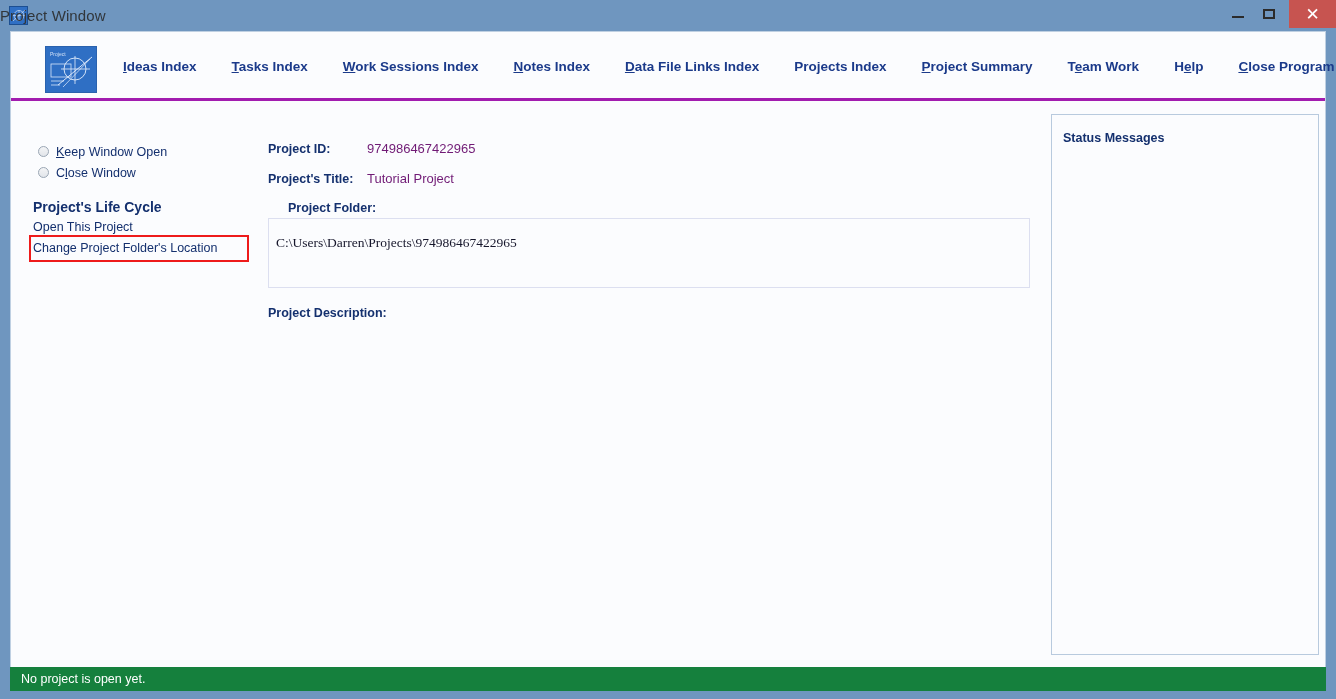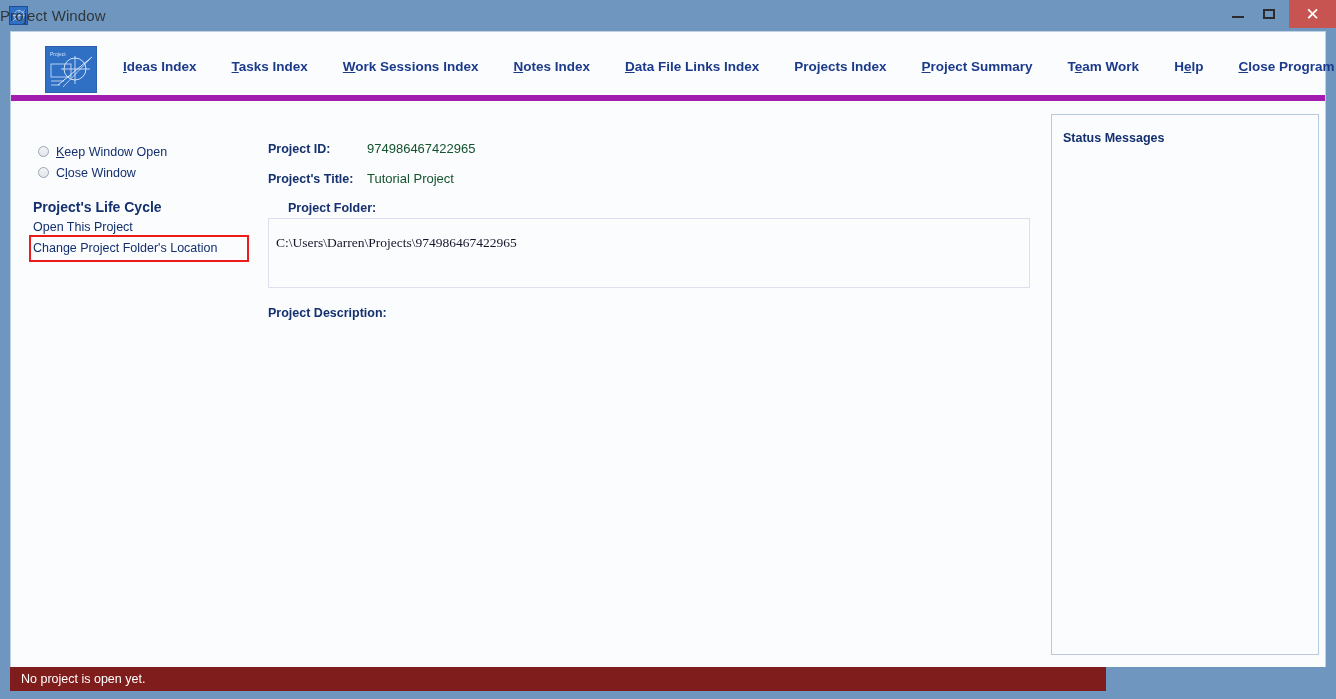--- a/index.html
+++ b/index.html
@@ -106,21 +106,21 @@
     box-sizing: border-box;
   }
 
   
   .header {
     position: absolute;
     left: 0; top: 0;
     width: 1314px;
     height: 69px;
     background: #fbfcfe;
-    border-bottom: 6px solid #a21caf;
+    border-bottom: 3px solid #a21caf;
     box-sizing: border-box;
   }
   .applogo {
     position: absolute;
     left: 34px; top: 14px;
     width: 52px; height: 47px;
     background: #2f6fc4;
     border: 1px solid #2a62ae;
     box-sizing: border-box;
     overflow: hidden;
@@ -215,21 +215,21 @@
   .fld-label {
     position: absolute;
     font-size: 12.5px;
     font-weight: bold;
     color: #14306e;
     white-space: nowrap;
   }
   .fld-value {
     position: absolute;
     font-size: 13px;
-    color: #14532d;
+    color: #701a75;
     white-space: nowrap;
   }
   .lbl-id     { left: 9px;  top: 40px; }
   .val-id     { left: 108px; top: 39px; }
   .lbl-title  { left: 9px;  top: 70px; }
   .val-title  { left: 108px; top: 69px; }
   .lbl-folder { left: 9px;  top: 99px; padding-left: 20px; }
   .lbl-desc   { left: 9px;  top: 204px; }
 
   .textbox {
@@ -275,23 +275,23 @@
     font-weight: bold;
     color: #14306e;
     transform: translateY(-50%);
     white-space: nowrap;
   }
 
   
   .statusbar {
     position: absolute;
     left: 10px; top: 667px;
-    width: 1096px;
+    width: 1316px;
     height: 24px;
-    background: #7f1d1d;
+    background: #15803d;
     box-sizing: border-box;
     padding-left: 40px;
   }
   .statusbar-text {
     position: absolute;
     left: 11px; top: 0;
     line-height: 24px;
     font-size: 12.5px;
     color: #ffffff;
     white-space: nowrap;

